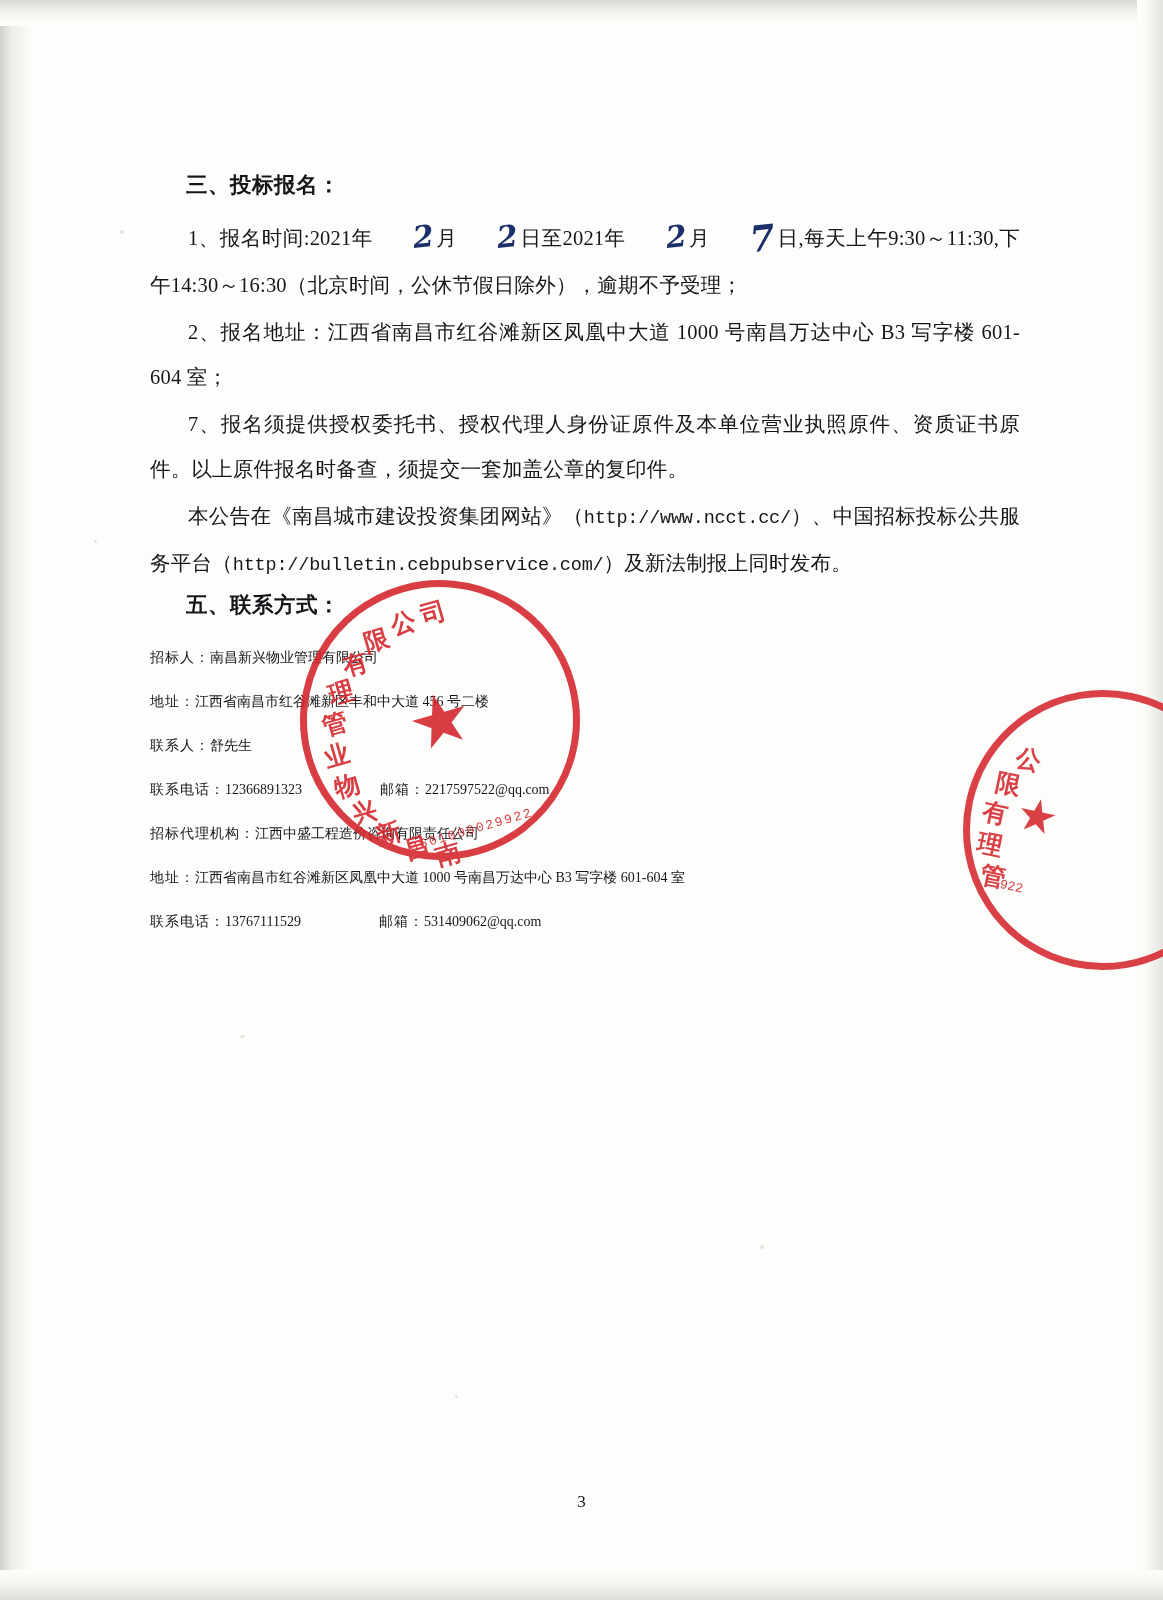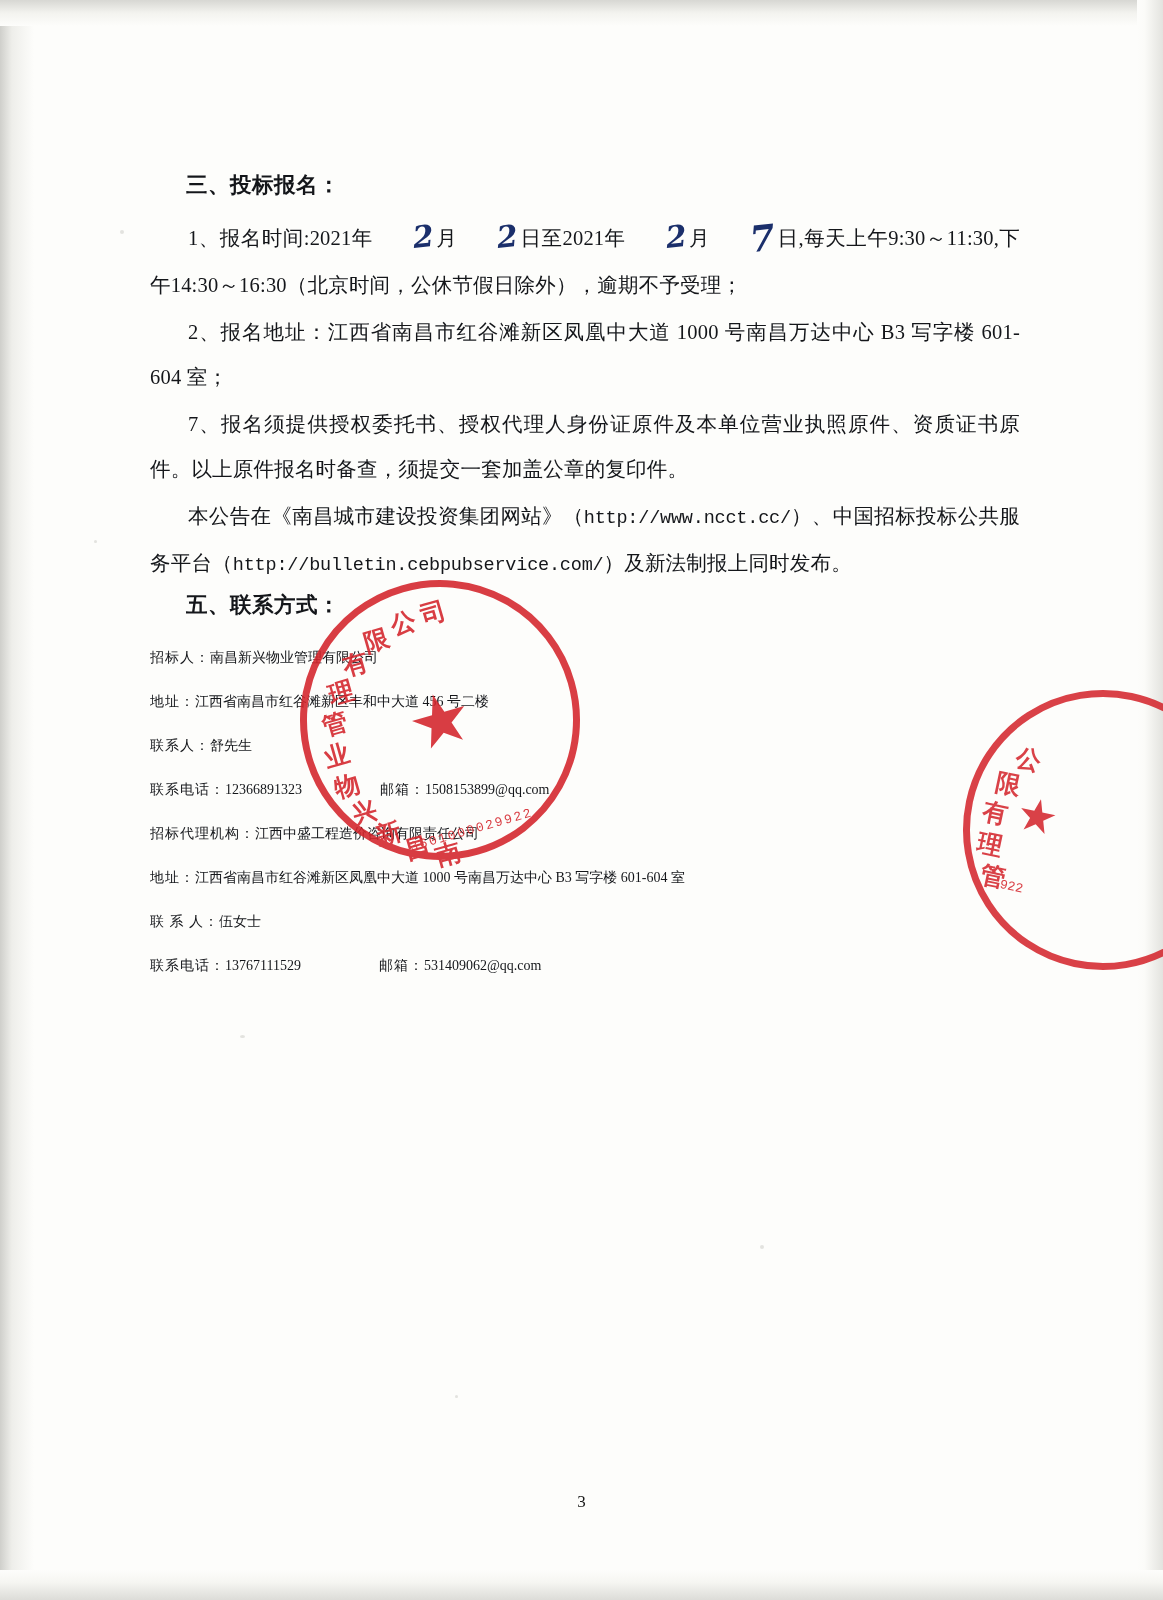--- a/index.html
+++ b/index.html
@@ -247,30 +247,27 @@
       <div class="contact-row">
         <span class="lbl">招标人：</span><span>南昌新兴物业管理有限公司</span>
       </div>
       <div class="contact-row">
         <span class="lbl">地址：</span><span>江西省南昌市红谷滩新区丰和中大道 456 号二楼</span>
       </div>
       <div class="contact-row">
         <span class="lbl">联系人：</span><span>舒先生</span>
       </div>
       <div class="contact-row">
-        <span class="lbl">联系电话：</span><span>12366891323</span><span class="gap"></span><span class="lbl">邮箱：</span><span>1508153899@qq.com</span>
+        <span class="lbl">联系电话：</span><span>12366891323</span><span class="gap"></span><span class="lbl">邮箱：</span><span>2217597522@qq.com</span>
       </div>
       <div class="contact-row">
         <span class="lbl">招标代理机构：</span><span>江西中盛工程造价咨询有限责任公司</span>
       </div>
       <div class="contact-row">
         <span class="lbl">地址：</span><span>江西省南昌市红谷滩新区凤凰中大道 1000 号南昌万达中心 B3 写字楼 601-604 室</span>
-      </div>
-      <div class="contact-row">
-        <span class="lbl">联 系 人：</span><span>伍女士</span>
       </div>
       <div class="contact-row">
         <span class="lbl">联系电话：</span><span>13767111529</span><span class="gap"></span><span class="lbl">邮箱：</span><span>531409062@qq.com</span>
       </div>
     </div>
   </div>
 
   <div class="seal seal-main">
     <div class="ring"></div>
     <div class="seal-text">

